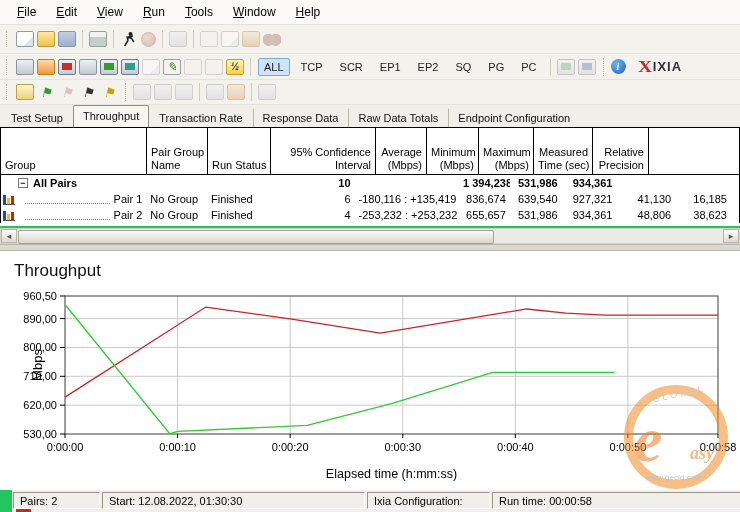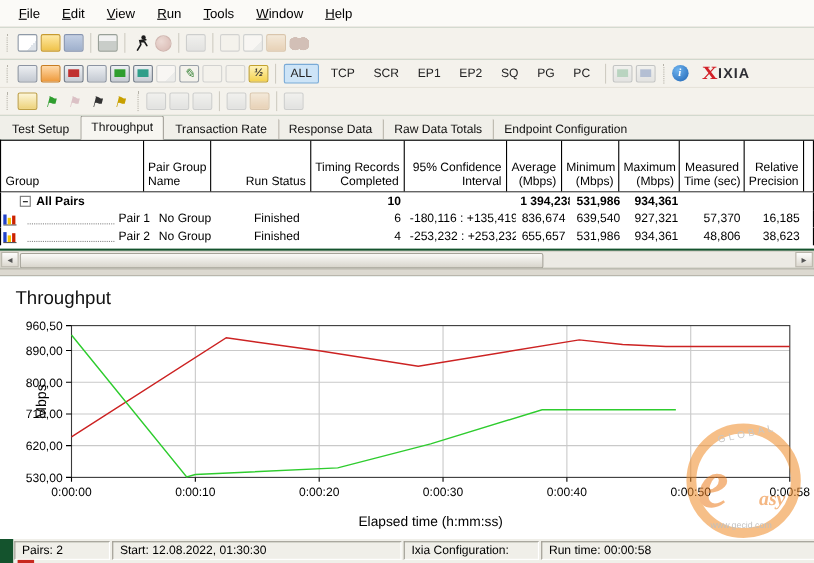--- a/index.html
+++ b/index.html
@@ -1,16 +1,16 @@
 <!DOCTYPE html>
 <html><head>
 <meta charset="utf-8">
 <style>
   html,body{margin:0;padding:0;background:#fff;}
-  .app{position:relative;width:740px;height:512px;background:#14532d;font-family:"Liberation Sans",sans-serif;font-size:11px;color:#000;overflow:hidden;box-sizing:border-box;}
+  .app{position:relative;width:740px;height:512px;background:#22c55e;font-family:"Liberation Sans",sans-serif;font-size:11px;color:#000;overflow:hidden;box-sizing:border-box;}
   .app *{box-sizing:border-box;}
 
   
   .menubar{position:absolute;left:0;top:0;width:740px;height:25px;background:#fbfaf7;border-bottom:1px solid #e2e0d8;display:flex;align-items:center;padding-left:8px;gap:2px;}
   .menuitem{padding:3px 9px;font-size:12px;cursor:default;}
   .menuitem u{text-decoration:underline;}
 
   
   .tb{position:absolute;left:0;width:740px;background:#f4f2ec;display:flex;align-items:center;padding-left:6px;gap:3px;border-bottom:1px solid #e6e3da;}
   .tb1{top:25px;height:29px;}
@@ -51,21 +51,21 @@
 
   
   .tablewrap{position:absolute;left:0;top:127px;width:740px;height:99px;background:#fff;}
   .thead{display:flex;border:1px solid #000;border-right:none;height:48px;background:#fff;}
   .hcell{display:flex;flex-direction:column;justify-content:flex-end;padding:2px 4px;border-right:1px solid #000;line-height:13px;}
   .hcell div{white-space:nowrap;}
   .r{text-align:right;}
   .trow{display:flex;align-items:center;height:16px;border-left:1px solid #000;border-right:1px solid #000;background:#fff;}
   .tcell{padding:0 4px;white-space:nowrap;overflow:hidden;line-height:16px;}
   .bold{font-weight:bold;}
-  .c0{width:146px;}.c1{width:61px;}.c2{width:63px;margin-left:28px;}.c3{width:85px;}.c4{width:105px;}
+  .c0{width:146px;}.c1{width:61px;}.c2{width:63px;}.c3{width:85px;}.c4{width:105px;}
   .c5{width:51px;}.c6{width:52px;}.c7{width:55px;}.c8{width:59px;}.c9{width:56px;}.cF{flex:1;}
   .expander{display:inline-flex;width:10px;height:10px;border:1px solid #777;background:#fff;align-items:center;justify-content:center;font-size:9px;line-height:1;margin:0 5px 0 17px;}
   .pairchart{display:inline-flex;align-items:flex-end;gap:1px;width:12px;height:11px;margin-right:2px;border-bottom:1px solid #555;}
   .pairchart b{width:3px;display:block;}
   .pb1{height:9px;background:#2242c8;}
   .pb2{height:6px;background:#f4c400;}
   .pb3{height:8px;background:#cc2200;}
   .leader{flex:1;border-bottom:1px dotted #8a8a8a;height:9px;margin:0 4px 0 8px;}
   .grpcell{display:flex;align-items:center;}
 
@@ -213,24 +213,20 @@
           <div>Group</div>
           <div></div>
         </div>
       <div class="hcell c1">
           <div>Pair Group</div>
           <div>Name</div>
         </div>
       <div class="hcell c2">
           <div>Run Status</div>
           <div></div>
-        </div>
-      <div class="hcell c3 r">
-          <div>Timing Records</div>
-          <div>Completed</div>
         </div>
       <div class="hcell c4 r">
           <div>95% Confidence</div>
           <div>Interval</div>
         </div>
       <div class="hcell c5 r">
           <div>Average</div>
           <div>(Mbps)</div>
         </div>
       <div class="hcell c6 r">
@@ -279,21 +275,21 @@
         <span class="leader"></span>
         <span>Pair 1</span>
       </div>
       <div class="tcell c1">No Group</div>
       <div class="tcell c2">Finished</div>
       <div class="tcell c3 r">6</div>
       <div class="tcell c4 r">-180,116 : +135,419</div>
       <div class="tcell c5 r">836,674</div>
       <div class="tcell c6 r">639,540</div>
       <div class="tcell c7 r">927,321</div>
-      <div class="tcell c8 r">57,370</div>
+      <div class="tcell c8 r">41,130</div>
       <div class="tcell c9 r">16,185</div>
       <div class="tcell cF"></div>
     </div>
 
     <div class="trow">
       <div class="tcell c0 grpcell" style="padding-left:2px;">
         <span class="pairchart">
             <b class="pb1"></b>
             <b class="pb2"></b>
             <b class="pb3"></b>

